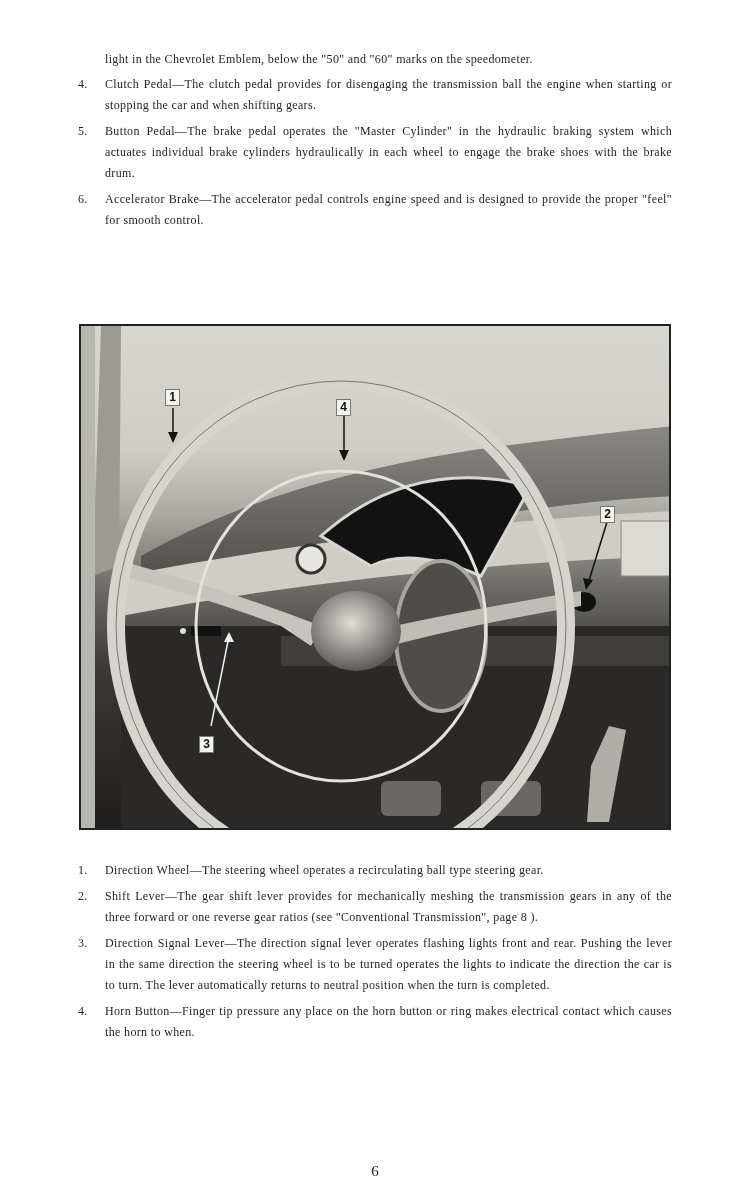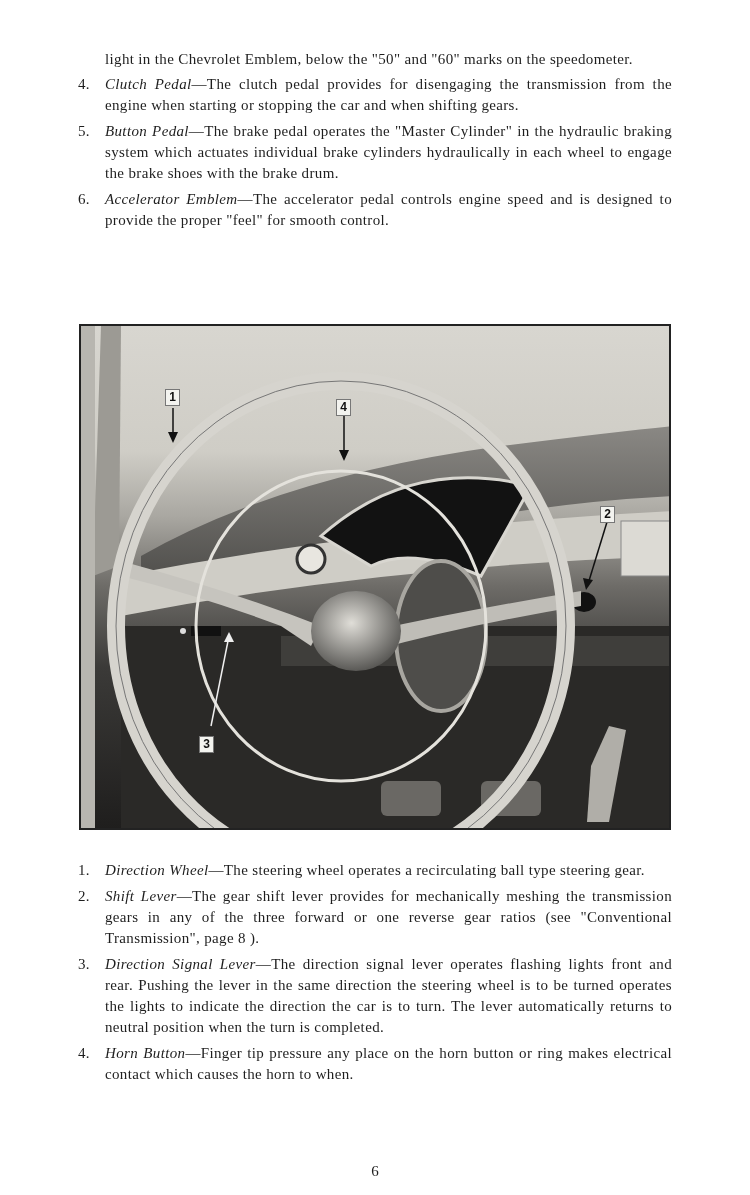--- a/index.html
+++ b/index.html
@@ -1,27 +1,27 @@
 <!DOCTYPE html>
 <html><head>
   <meta charset="utf-8">
   <style>
     html, body { margin: 0; padding: 0; }
     body {
       width: 750px; height: 1195px; background: #ffffff; position: relative; overflow: hidden;
       font-family: "Liberation Serif", "DejaVu Serif", serif; color: #1e1e1e;
     }
     .page { position: absolute; left: 0; top: 0; width: 750px; height: 1195px; }
-    .text-block { position: absolute; left: 78px; width: 594px; font-size: 15px; line-height: 21px; letter-spacing: 0.35px; }
+    .text-block { position: absolute; left: 78px; width: 594px; font-size: 12px; line-height: 21px; letter-spacing: 0.35px; }
     .para { margin: 0 0 4px 0; text-align: justify; text-align-last: left; }
     .para.cont { padding-left: 27px; }
     .item { display: flex; margin: 0 0 5px 0; }
     .item .num { width: 27px; flex: 0 0 27px; }
     .item .body { flex: 1; text-align: justify; }
-    .item .term { font-style: italic; }
+    .item .term { }
     #top-block { top: 49px; }
     #bottom-block { top: 860px; }
     .figure {
       position: absolute; left: 79px; top: 324px; width: 592px; height: 506px;
       border: 2px solid #222; box-sizing: border-box; overflow: hidden;
       background: linear-gradient(180deg, #d8d6d0 0%, #cfcdc6 25%, #a9a7a1 38%, #6d6b67 52%, #3b3a38 68%, #1f1e1d 100%);
     }
     .figure svg { position: absolute; left: 0; top: 0; }
     .callout {
       position: absolute; background: #f3f3ef; color: #111; border: 1px solid #777;
@@ -32,29 +32,29 @@
   </style>
 </head>
 <body>
 
 <div class="page">
 
   <div class="text-block" id="top-block">
     <p class="para cont">light in the Chevrolet Emblem, below the "50" and "60" marks on the speedometer.</p>
     <div class="item">
       <span class="num">4.</span>
-      <span class="body"><span class="term">Clutch Pedal</span><span>—The clutch pedal provides for disengaging the transmission from the engine when starting or stopping the car and when shifting gears.</span></span>
+      <span class="body"><span class="term">Clutch Pedal</span><span>—The clutch pedal provides for disengaging the transmission ball the engine when starting or stopping the car and when shifting gears.</span></span>
     </div>
     <div class="item">
       <span class="num">5.</span>
       <span class="body"><span class="term">Button Pedal</span><span>—The brake pedal operates the "Master Cylinder" in the hydraulic braking system which actuates individual brake cylinders hydraulically in each wheel to engage the brake shoes with the brake drum.</span></span>
     </div>
     <div class="item">
       <span class="num">6.</span>
-      <span class="body"><span class="term">Accelerator Emblem</span><span>—The accelerator pedal controls engine speed and is designed to provide the proper "feel" for smooth control.</span></span>
+      <span class="body"><span class="term">Accelerator Brake</span><span>—The accelerator pedal controls engine speed and is designed to provide the proper "feel" for smooth control.</span></span>
     </div>
   </div>
 
   <div class="figure">
     <svg width="592" height="506" viewBox="0 0 592 506">
       <defs>
         <linearGradient id="dash" x1="0" y1="0" x2="0" y2="1">
           <stop offset="0" stop-color="#8a8884"></stop>
           <stop offset="1" stop-color="#4a4946"></stop>
         </linearGradient>

